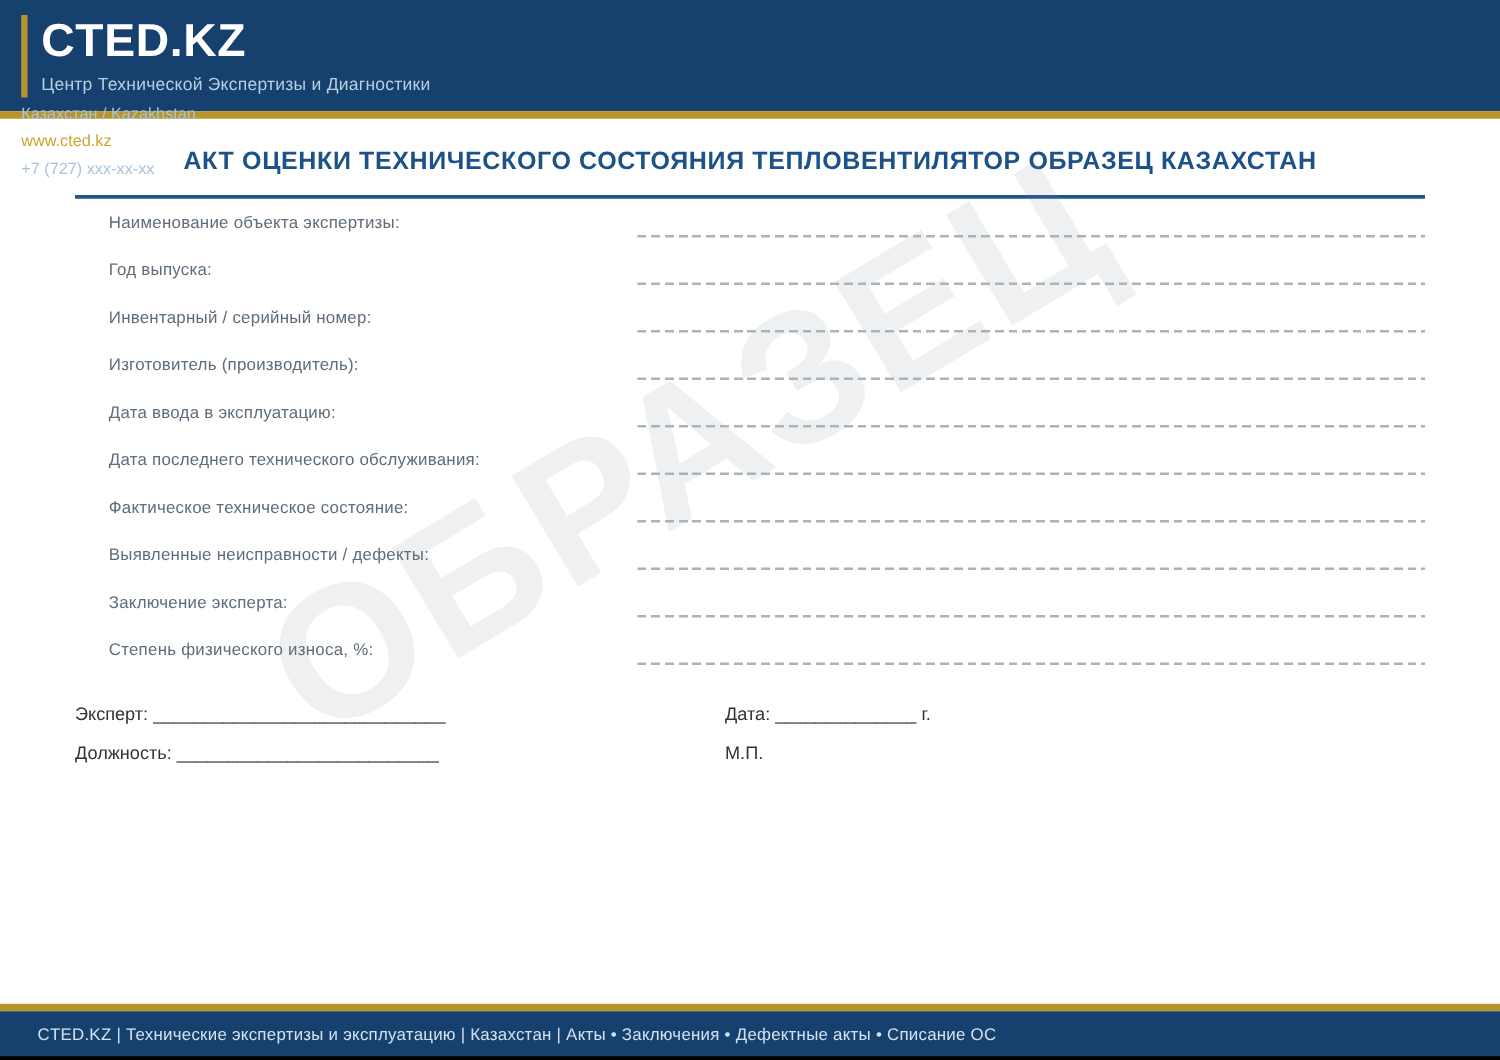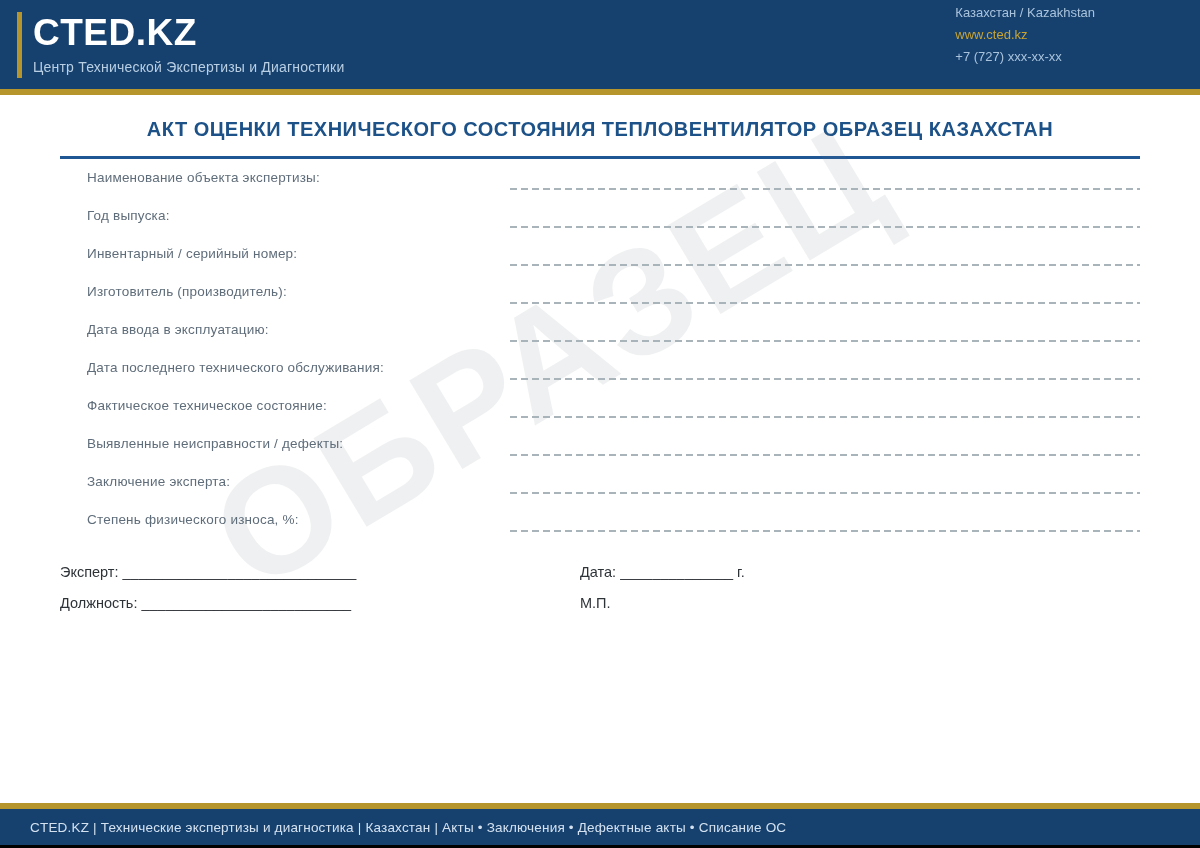--- a/index.html
+++ b/index.html
@@ -6,21 +6,21 @@
     --navy:#16406e; --gold:#b6952d; --link-gold:#c9a433;
     --title-blue:#1d5289; --rule-blue:#1f5795;
     --label-gray:#5f6d7a; --dash-gray:#a9b4ba; --sig-dark:#2e3338;
   }
   *{margin:0;padding:0;box-sizing:border-box;}
   html,body{background:#fff;}
   body{font-family:"Liberation Sans","DejaVu Sans",sans-serif;}
   .page{position:relative;width:1200px;height:848px;background:#fff;overflow:hidden;}
 
   
-  .header{height:89px;background:var(--navy);display:flex;justify-content:space-between;padding-left:17px;}
+  .header{height:89px;background:var(--navy);display:flex;justify-content:space-between;padding-left:17px;flex-direction:column;}
   .brand{display:flex;margin-top:12px;}
   .accent-bar{width:5px;height:66px;background:var(--gold);margin-right:11px;}
   .logo{color:#ffffff;font-size:37px;font-weight:600;line-height:1;letter-spacing:.5px;margin-top:2px;}
   .subtitle{color:#b9cfe3;font-size:14px;margin-top:8px;letter-spacing:.2px;}
   .contact{margin-top:2px;margin-right:105px;font-size:13px;line-height:22px;color:#a9c3dc;text-align:left;}
   .contact .site{color:var(--link-gold);text-decoration:none;display:block;cursor:pointer;}
   .gold-line{height:6px;background:var(--gold);}
 
   
   .main{position:relative;height:708px;padding:0 60px;}
@@ -133,17 +133,17 @@
       </div>
       <div class="sig-cell">
         <span>М.П.</span>
       </div>
     </div>
   </div>
 
   <div class="footer">
     <div class="gold-line"></div>
     <div class="footer-bar">
-      <span class="footer-text">CTED.KZ  |  Технические экспертизы и диагностика  |  Казахстан  |  Акты • Заключения • Дефектные акты • Списание ОС</span>
+      <span class="footer-text">CTED.KZ  |  Технические экспертизы и эксплуатацию  |  Казахстан  |  Акты • Заключения • Дефектные акты • Списание ОС</span>
     </div>
   </div>
 
 </div>
 
 </body></html>

